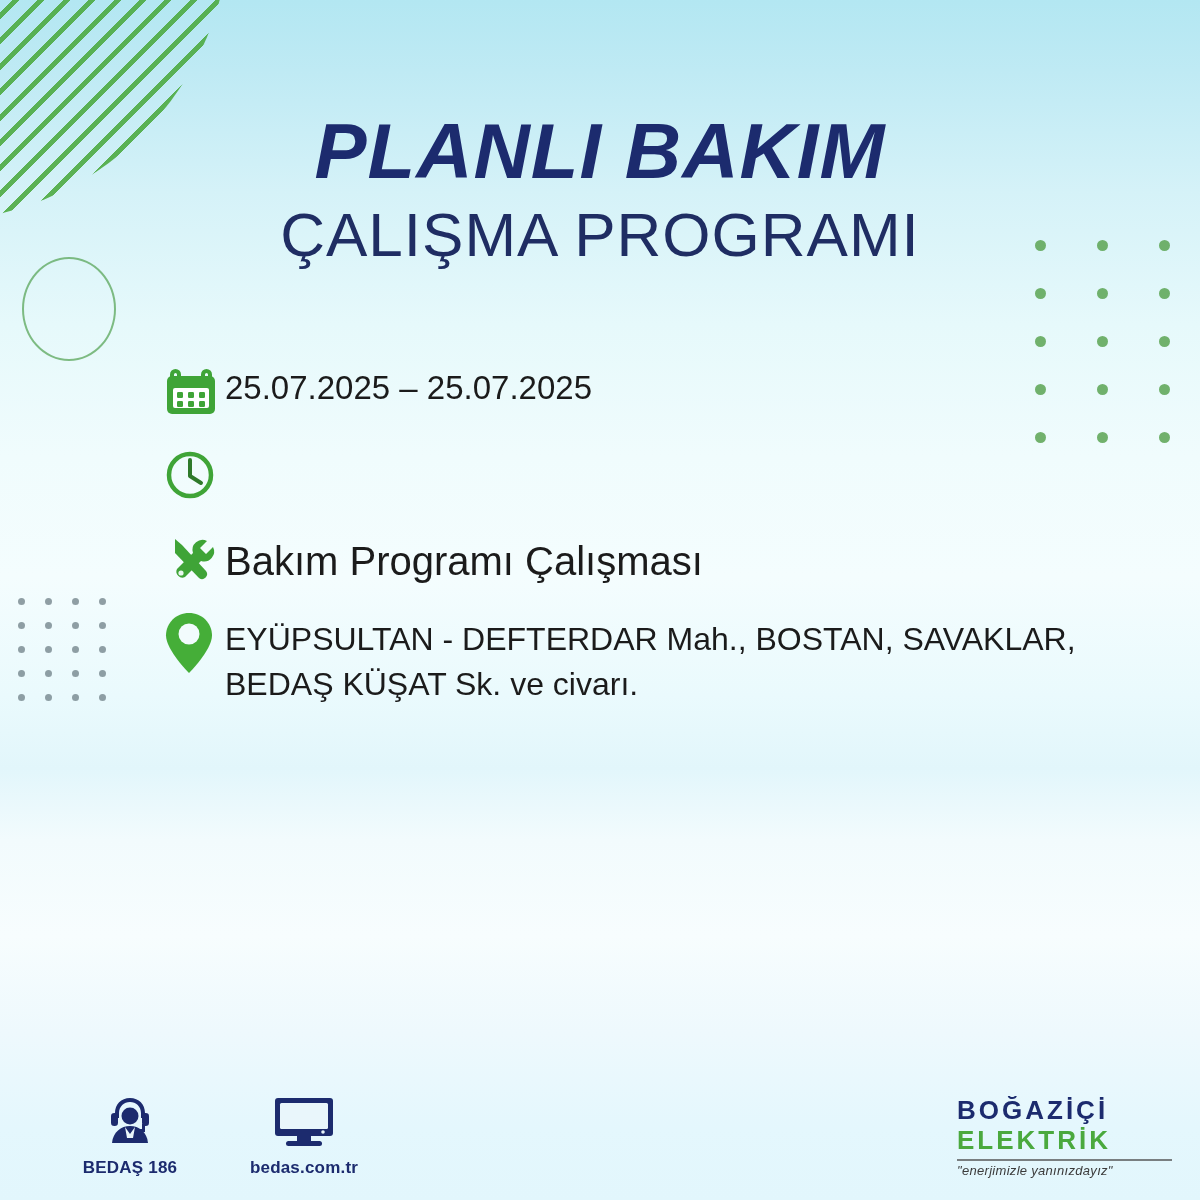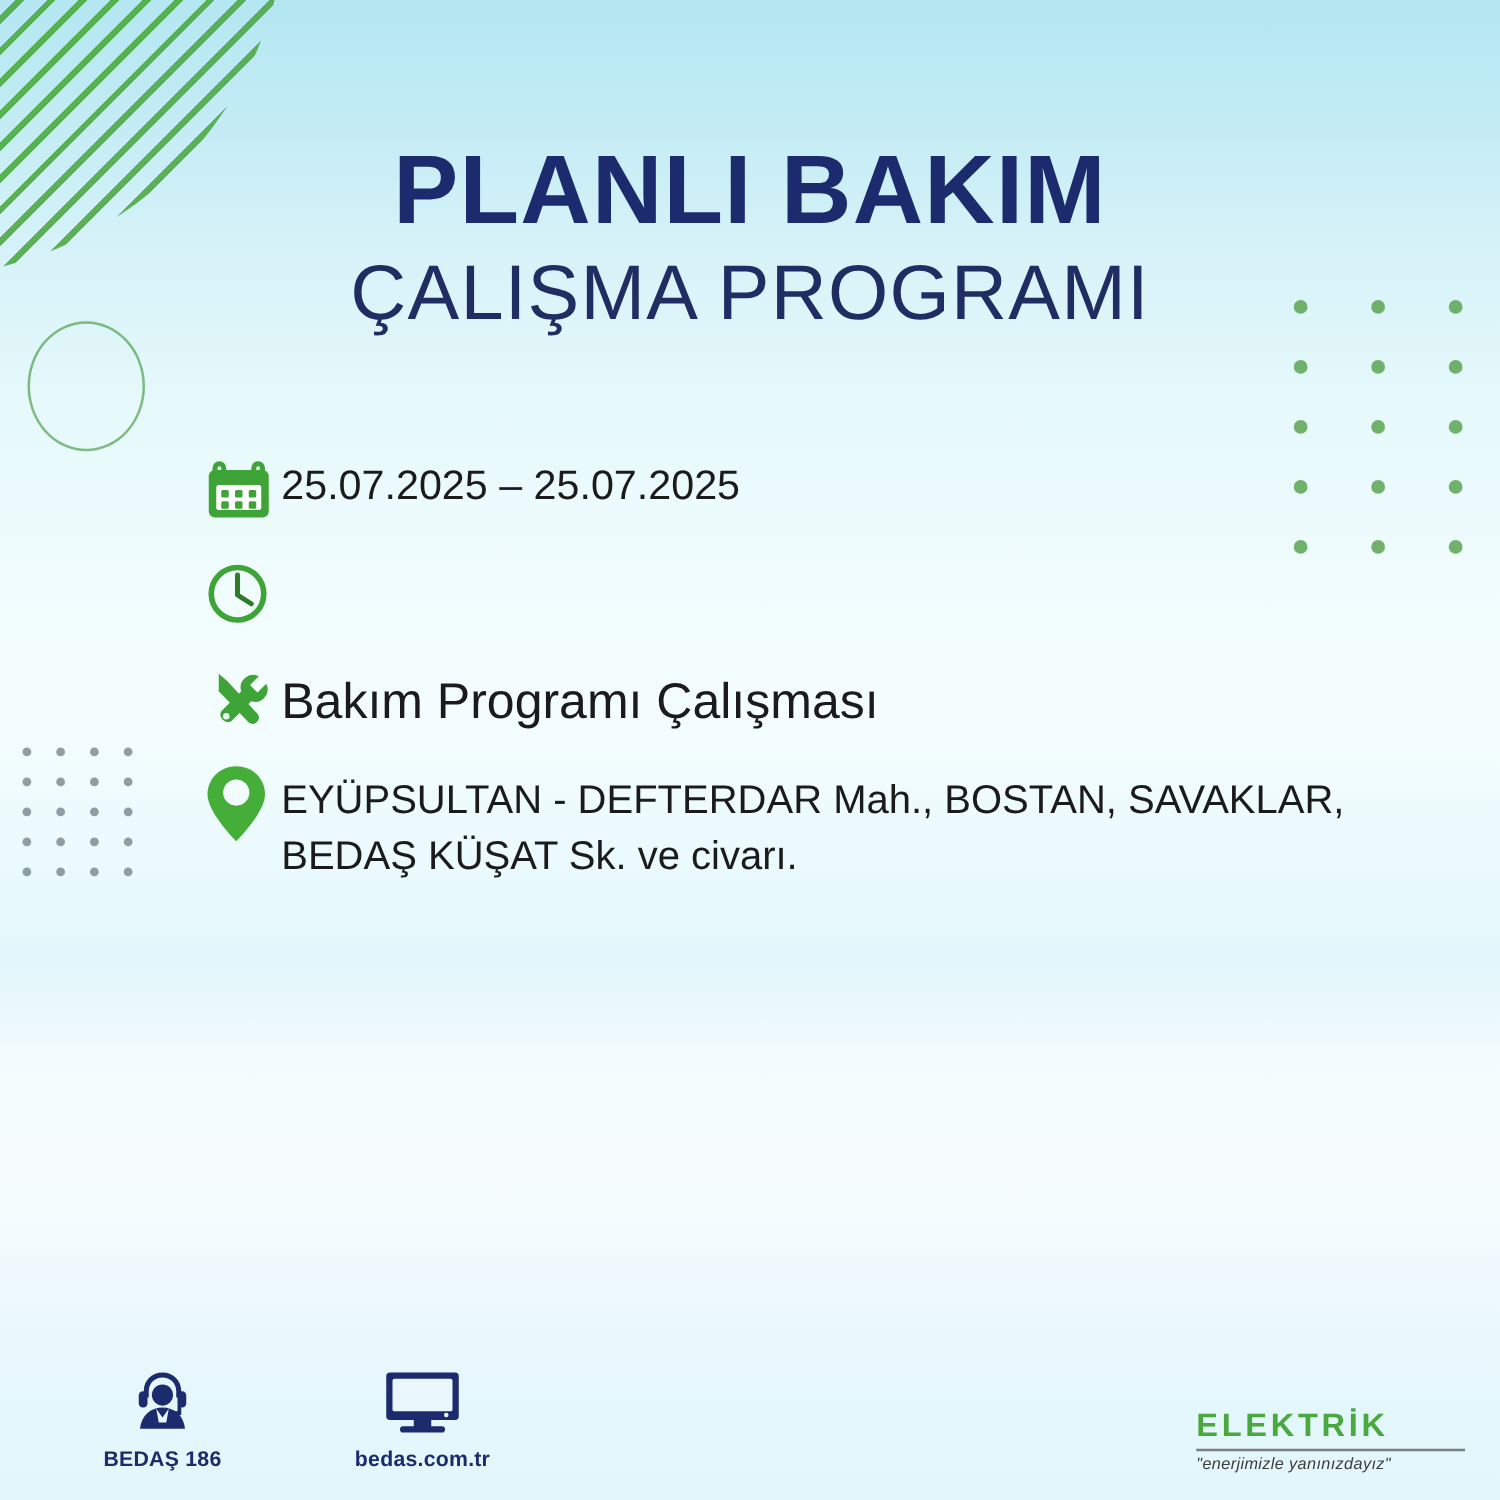--- a/index.html
+++ b/index.html
@@ -105,20 +105,21 @@
     text-align: center;
   }
   .title-main {
     font-size: 78px;
     font-weight: 700;
     letter-spacing: 1px;
     color: #1c2b6e;
     line-height: 1.0;
     margin: 0;
     white-space: nowrap;
+    font-style: italic;
   }
   .title-sub {
     font-size: 62px;
     font-weight: 400;
     letter-spacing: 1px;
     color: #1f2d63;
     line-height: 1.18;
     margin: 8px 0 0 0;
     white-space: nowrap;
   }
@@ -162,21 +163,21 @@
   
   .ico { display:block; }
 
   
   .footer-contacts {
     position: absolute;
     left: 55px;
     bottom: 22px;
     display: flex;
     align-items: flex-end;
-    gap: 58px;
+    gap: 24px;
   }
   .contact {
     width: 150px;
     text-align: center;
   }
   .contact-icon {
     height: 62px;
     display: flex;
     align-items: flex-end;
     justify-content: center;
@@ -358,18 +359,19 @@
           <rect x="14" y="46" width="36" height="5" rx="2.5" fill="#1c2b6e"></rect>
         </svg>
       </div>
       <div class="contact-label">bedas.com.tr</div>
     </div>
 
 
   </div>
 
   <div class="brand">
+    <div class="brand-line brand-1">BOĞAZİÇİ</div>
     <div class="brand-line brand-2">ELEKTRİK</div>
     <div class="brand-rule"></div>
     <div class="brand-tagline">"enerjimizle yanınızdayız"</div>
   </div>
 
 </div>
 
 </body></html>

